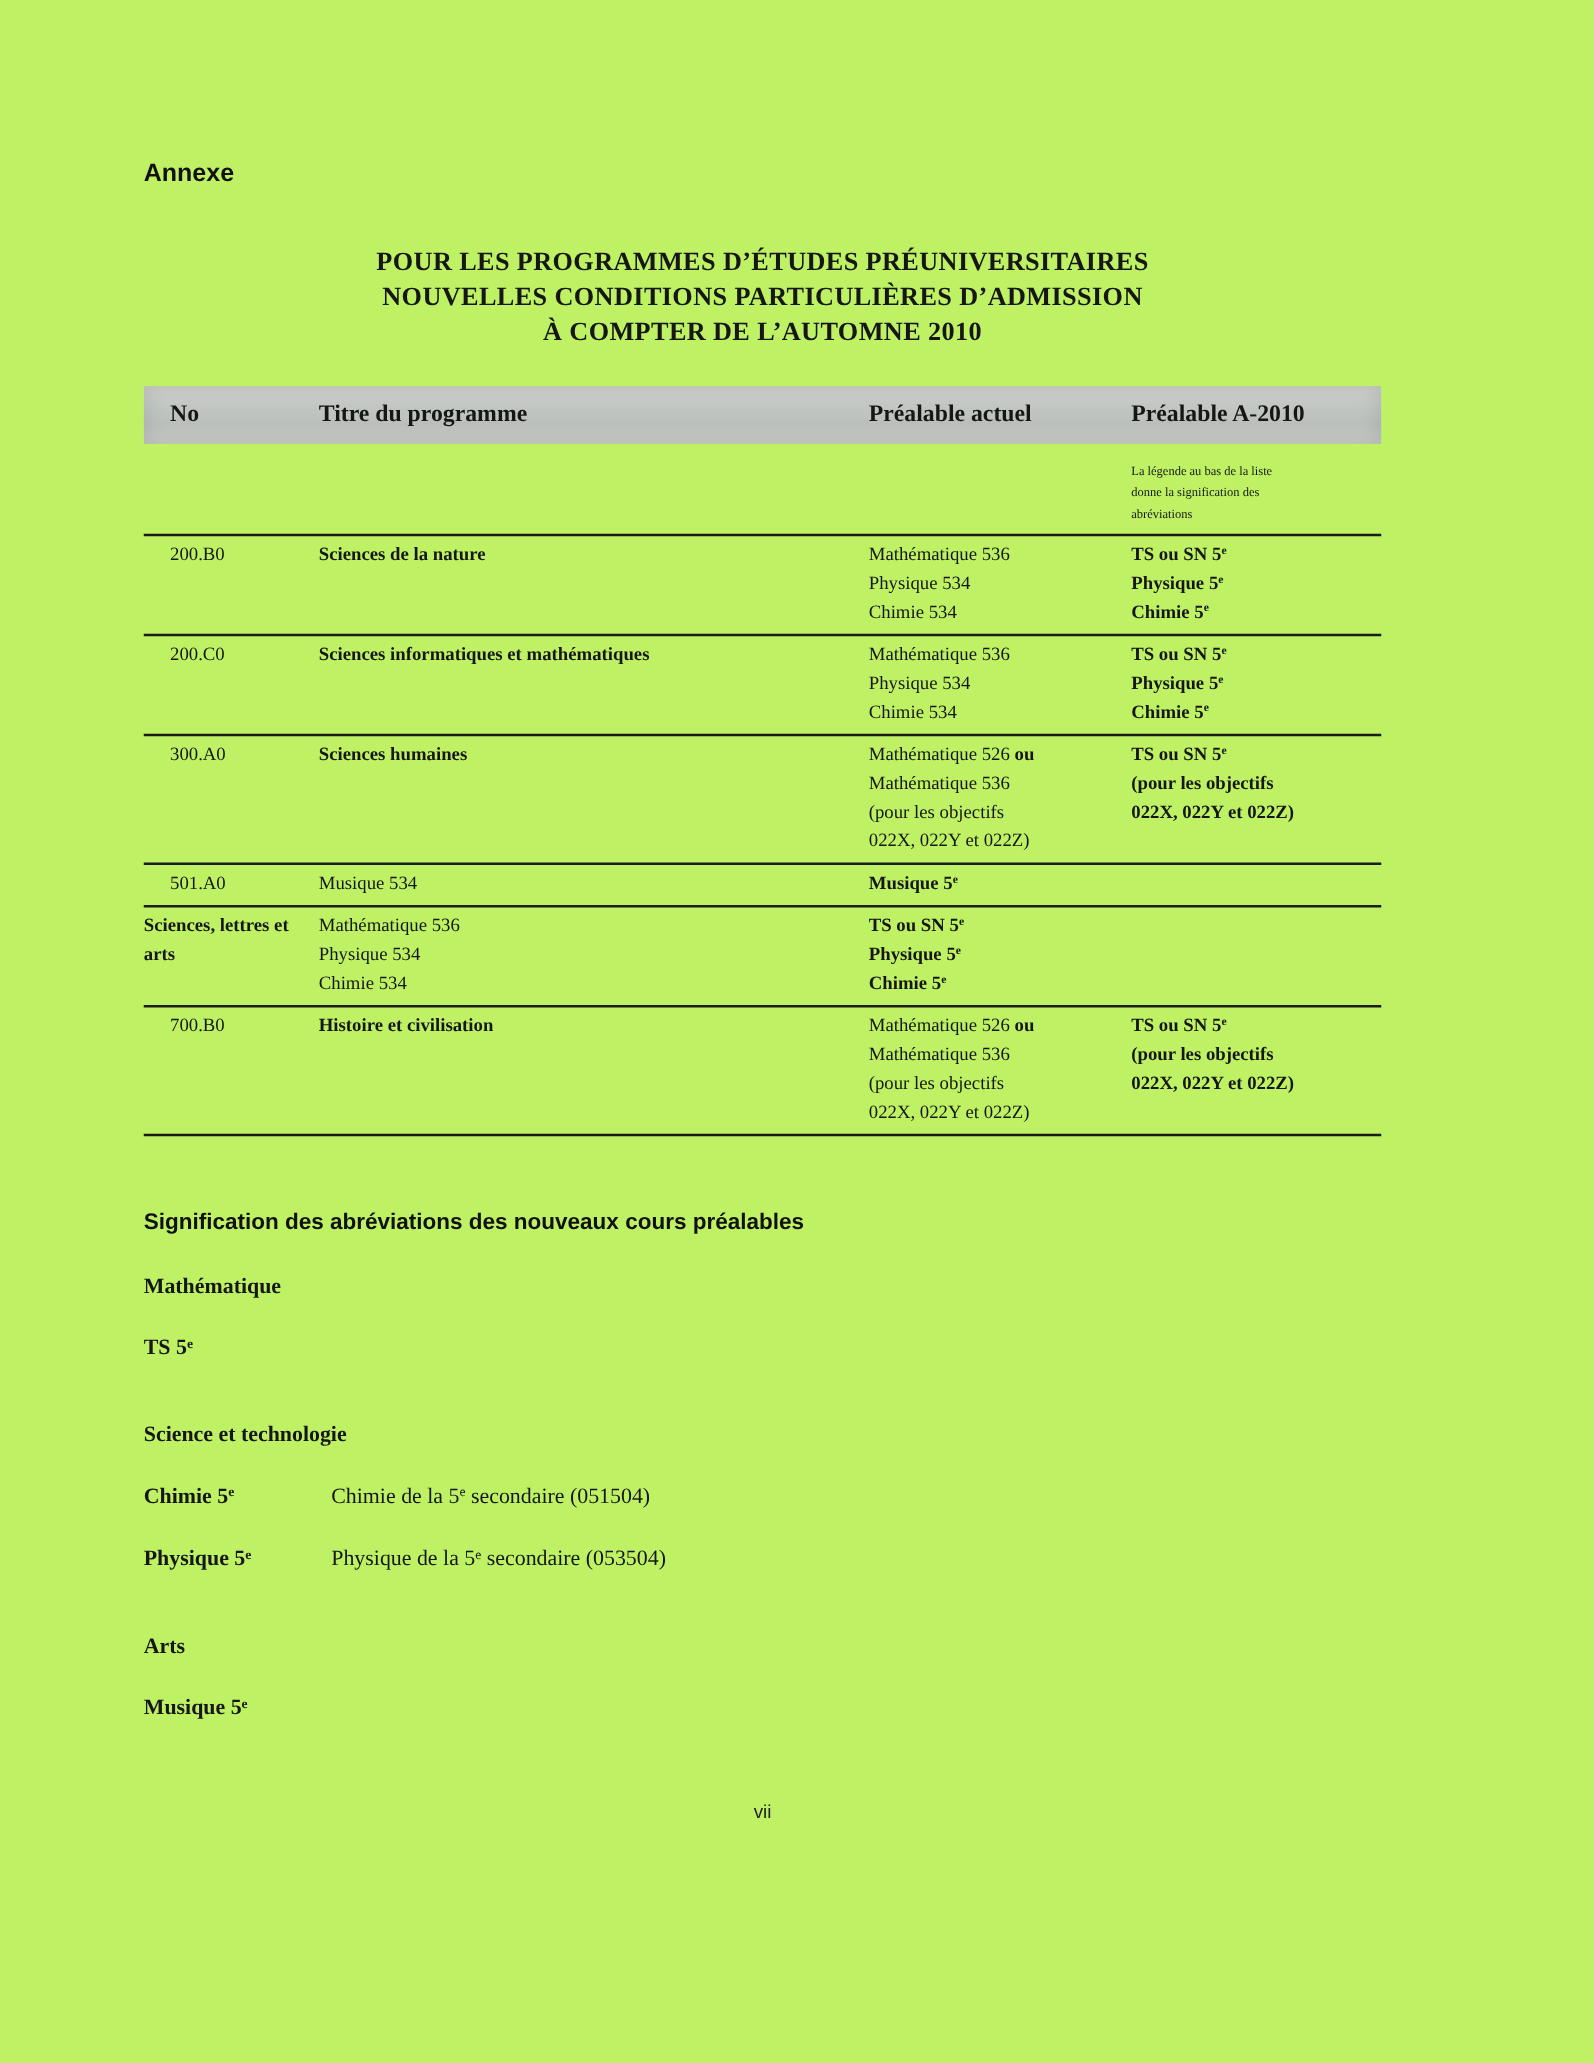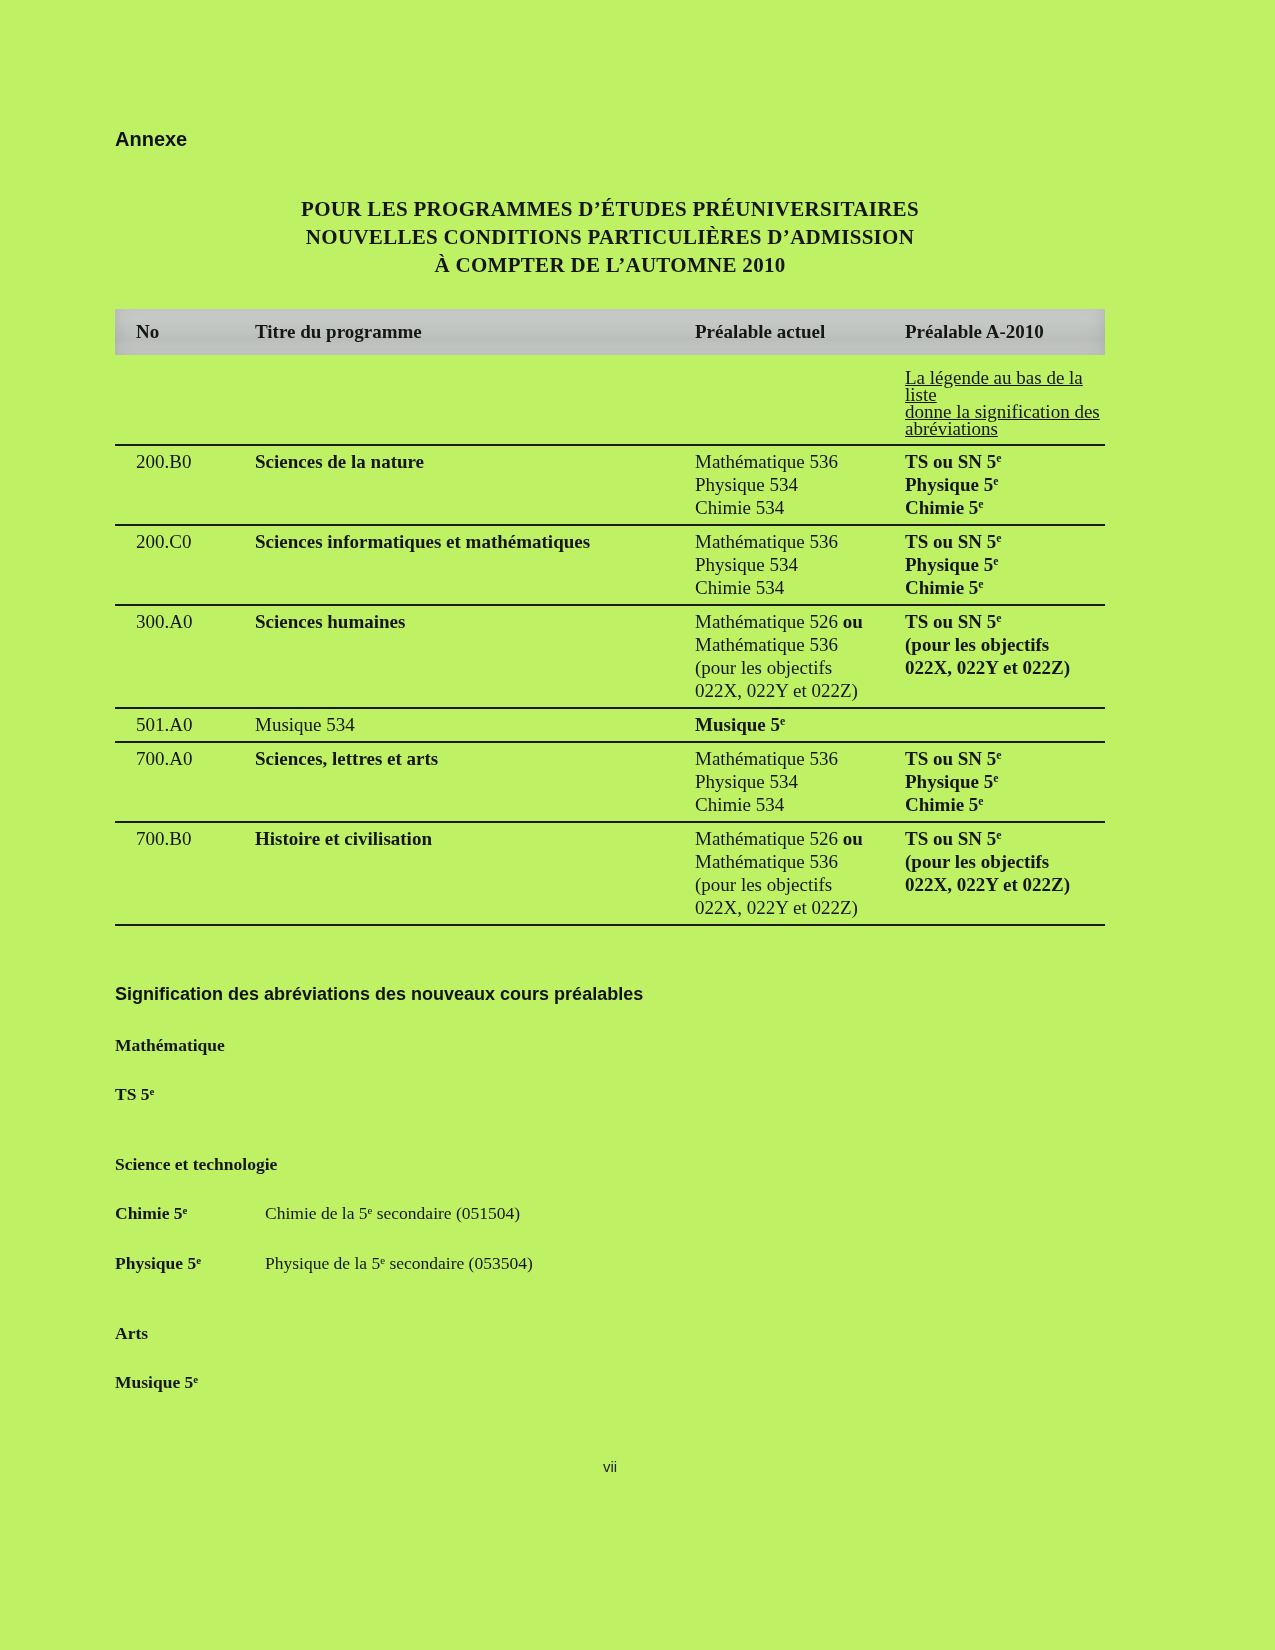--- a/index.html
+++ b/index.html
@@ -43,31 +43,30 @@
   }
   .pad-l { padding-left:21px; }
   .tnote {
     display:grid;
     grid-template-columns:140px 440px 210px 200px;
     padding:14px 0 7px;
     border-bottom:2px solid #1b1b1b;
   }
   .tnote .note {
     grid-column:4;
-    font-size:19px;
+    font-size:10px;
     line-height:17px;
     white-space:pre-line;
-    text-decoration:underline;
   }
   .trow {
     display:grid;
     grid-template-columns:140px 440px 210px 200px;
     padding:4px 0 5px;
     border-bottom:2px solid #1b1b1b;
-    font-size:19px;
+    font-size:15px;
     line-height:23px;
   }
   .cell { white-space:pre-line; }
   .col-titre { font-weight:700; padding-right:24px; }
   .col-a2010 { font-weight:700; }
 
   sup { font-size:0.62em; line-height:0; vertical-align:baseline; position:relative; top:-0.5em; }
 
   
   .sig-heading {
@@ -159,21 +158,20 @@
 022X, 022Y et 022Z)</div>
       </div>
 
       <div class="trow">
         <div class="cell pad-l">501.A0</div>
         <div class="cell">Musique 534</div>
         <div class="cell col-a2010">Musique 5<sup>e</sup></div>
       </div>
 
       <div class="trow">
-        <div class="cell pad-l">700.A0</div>
         <div class="cell col-titre">Sciences, lettres et arts</div>
         <div class="cell">Mathématique 536
 Physique 534
 Chimie 534</div>
         <div class="cell col-a2010">TS ou SN 5<sup>e</sup>
 Physique 5<sup>e</sup>
 Chimie 5<sup>e</sup></div>
       </div>
 
       <div class="trow">

